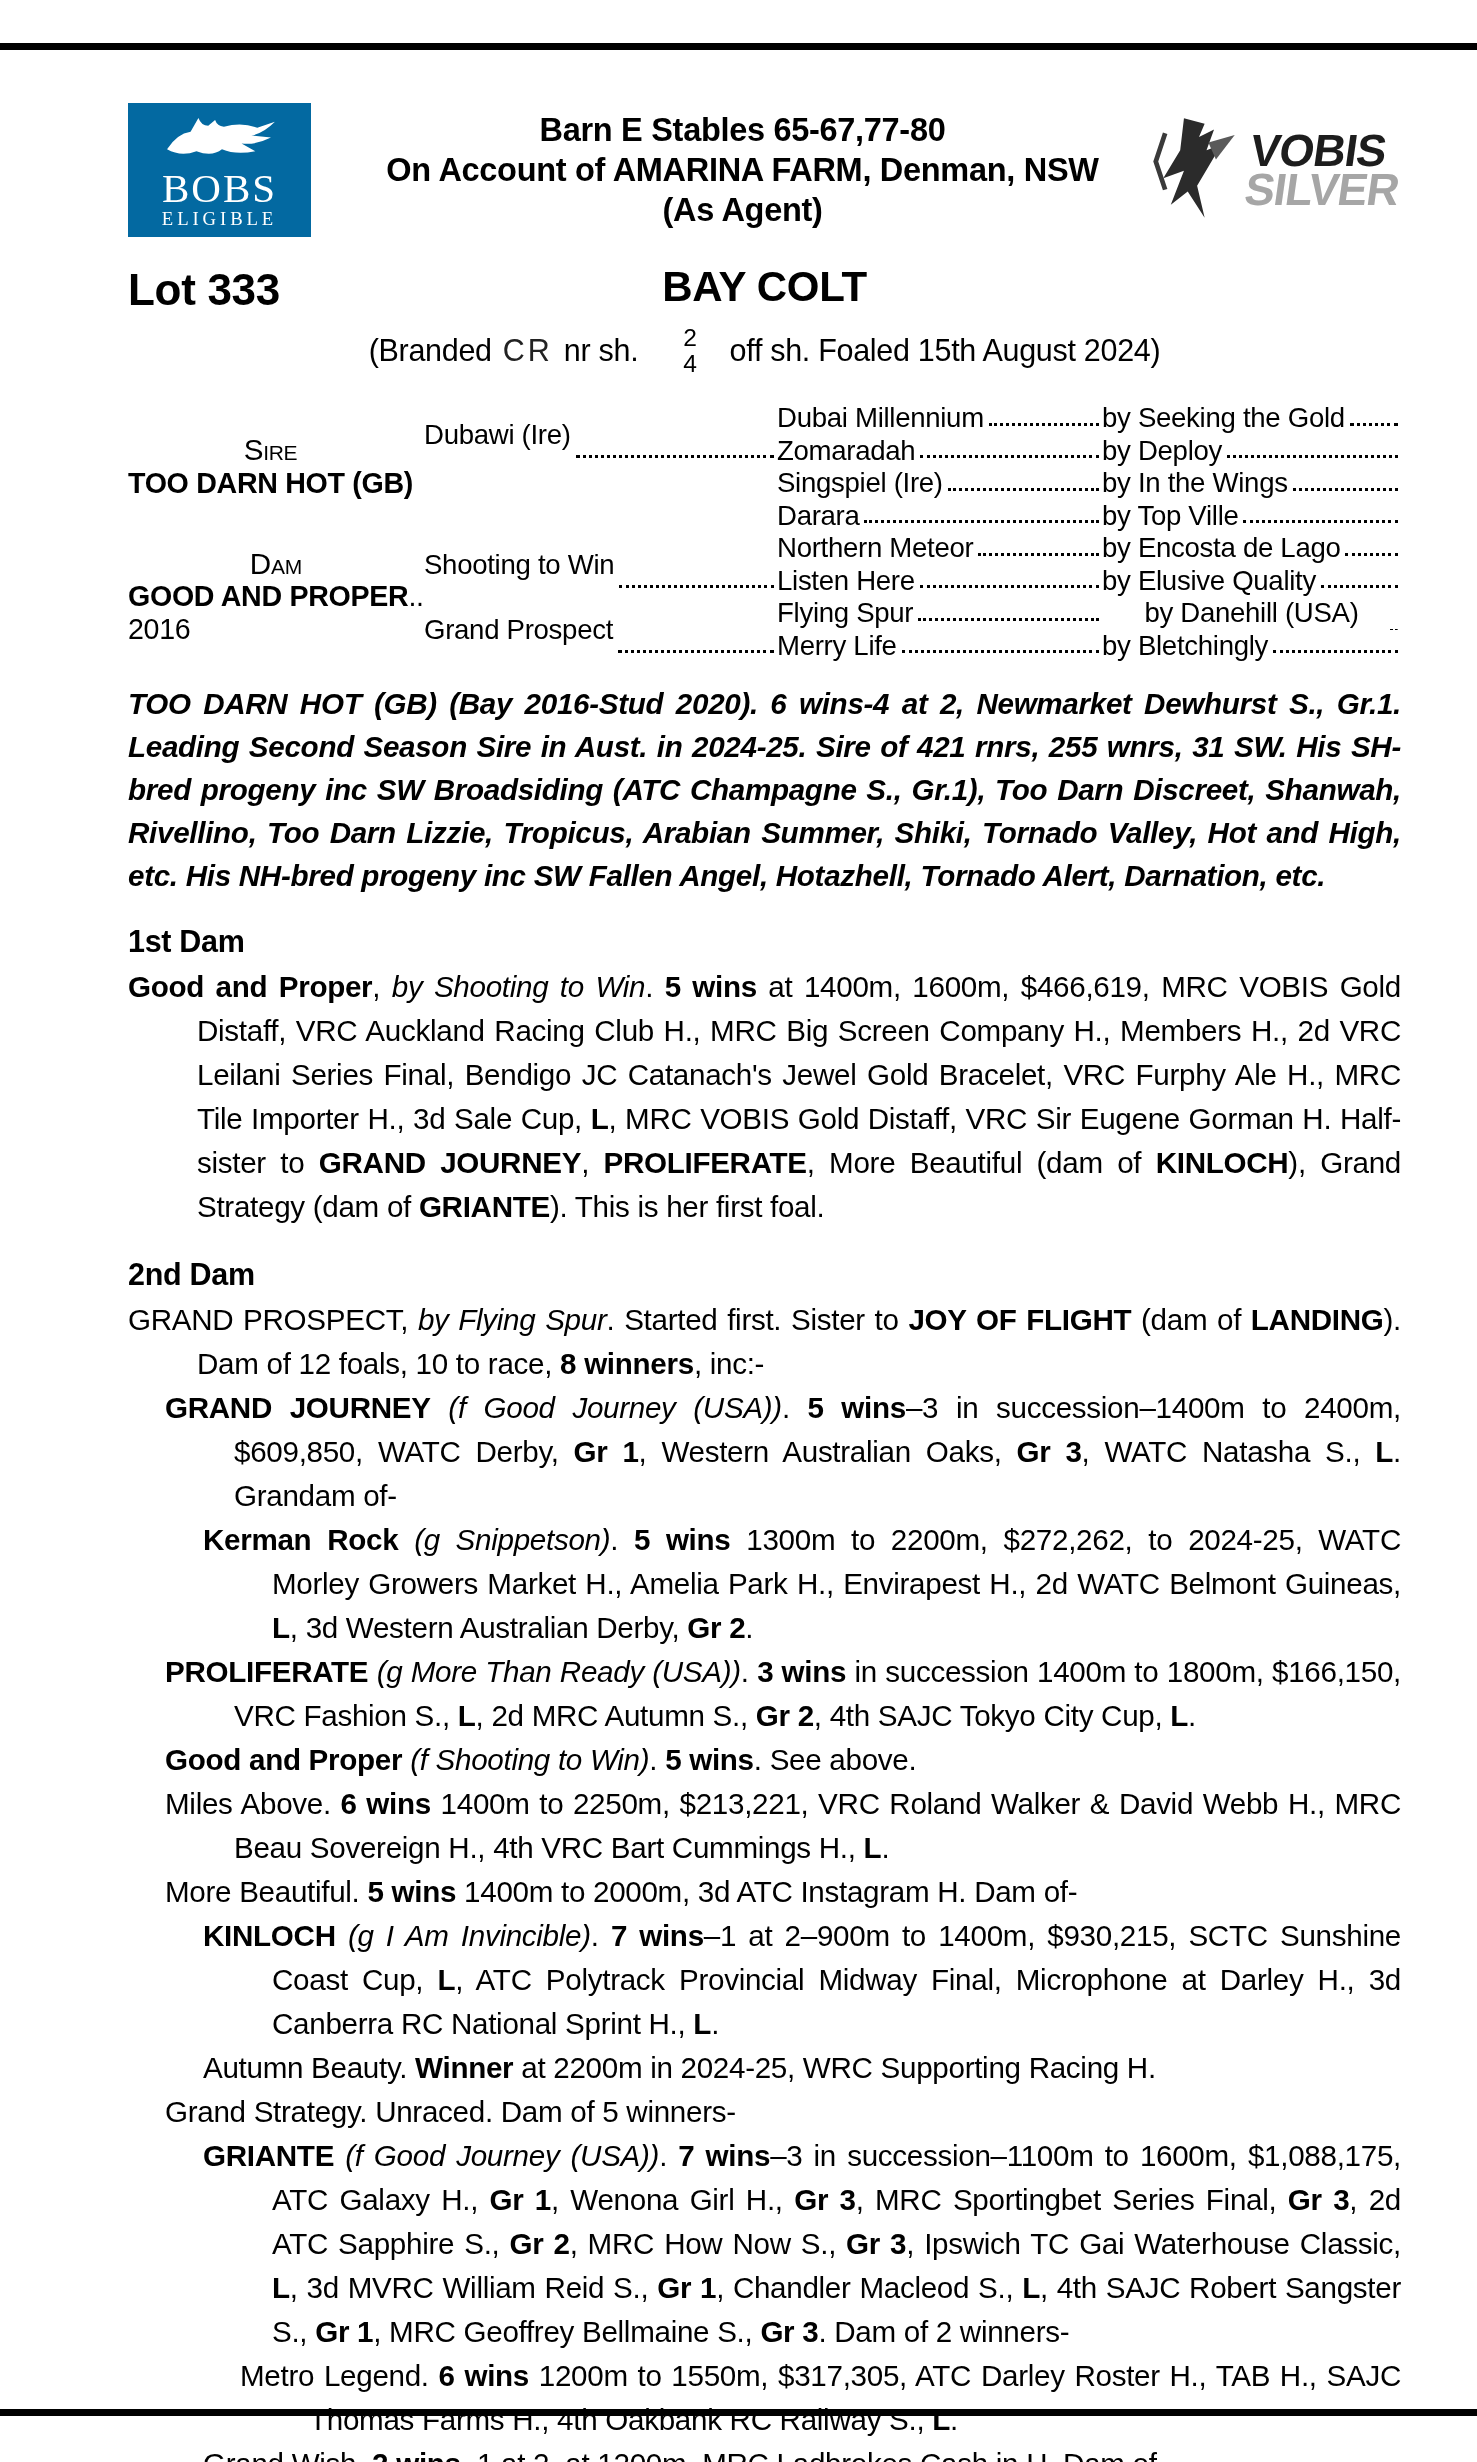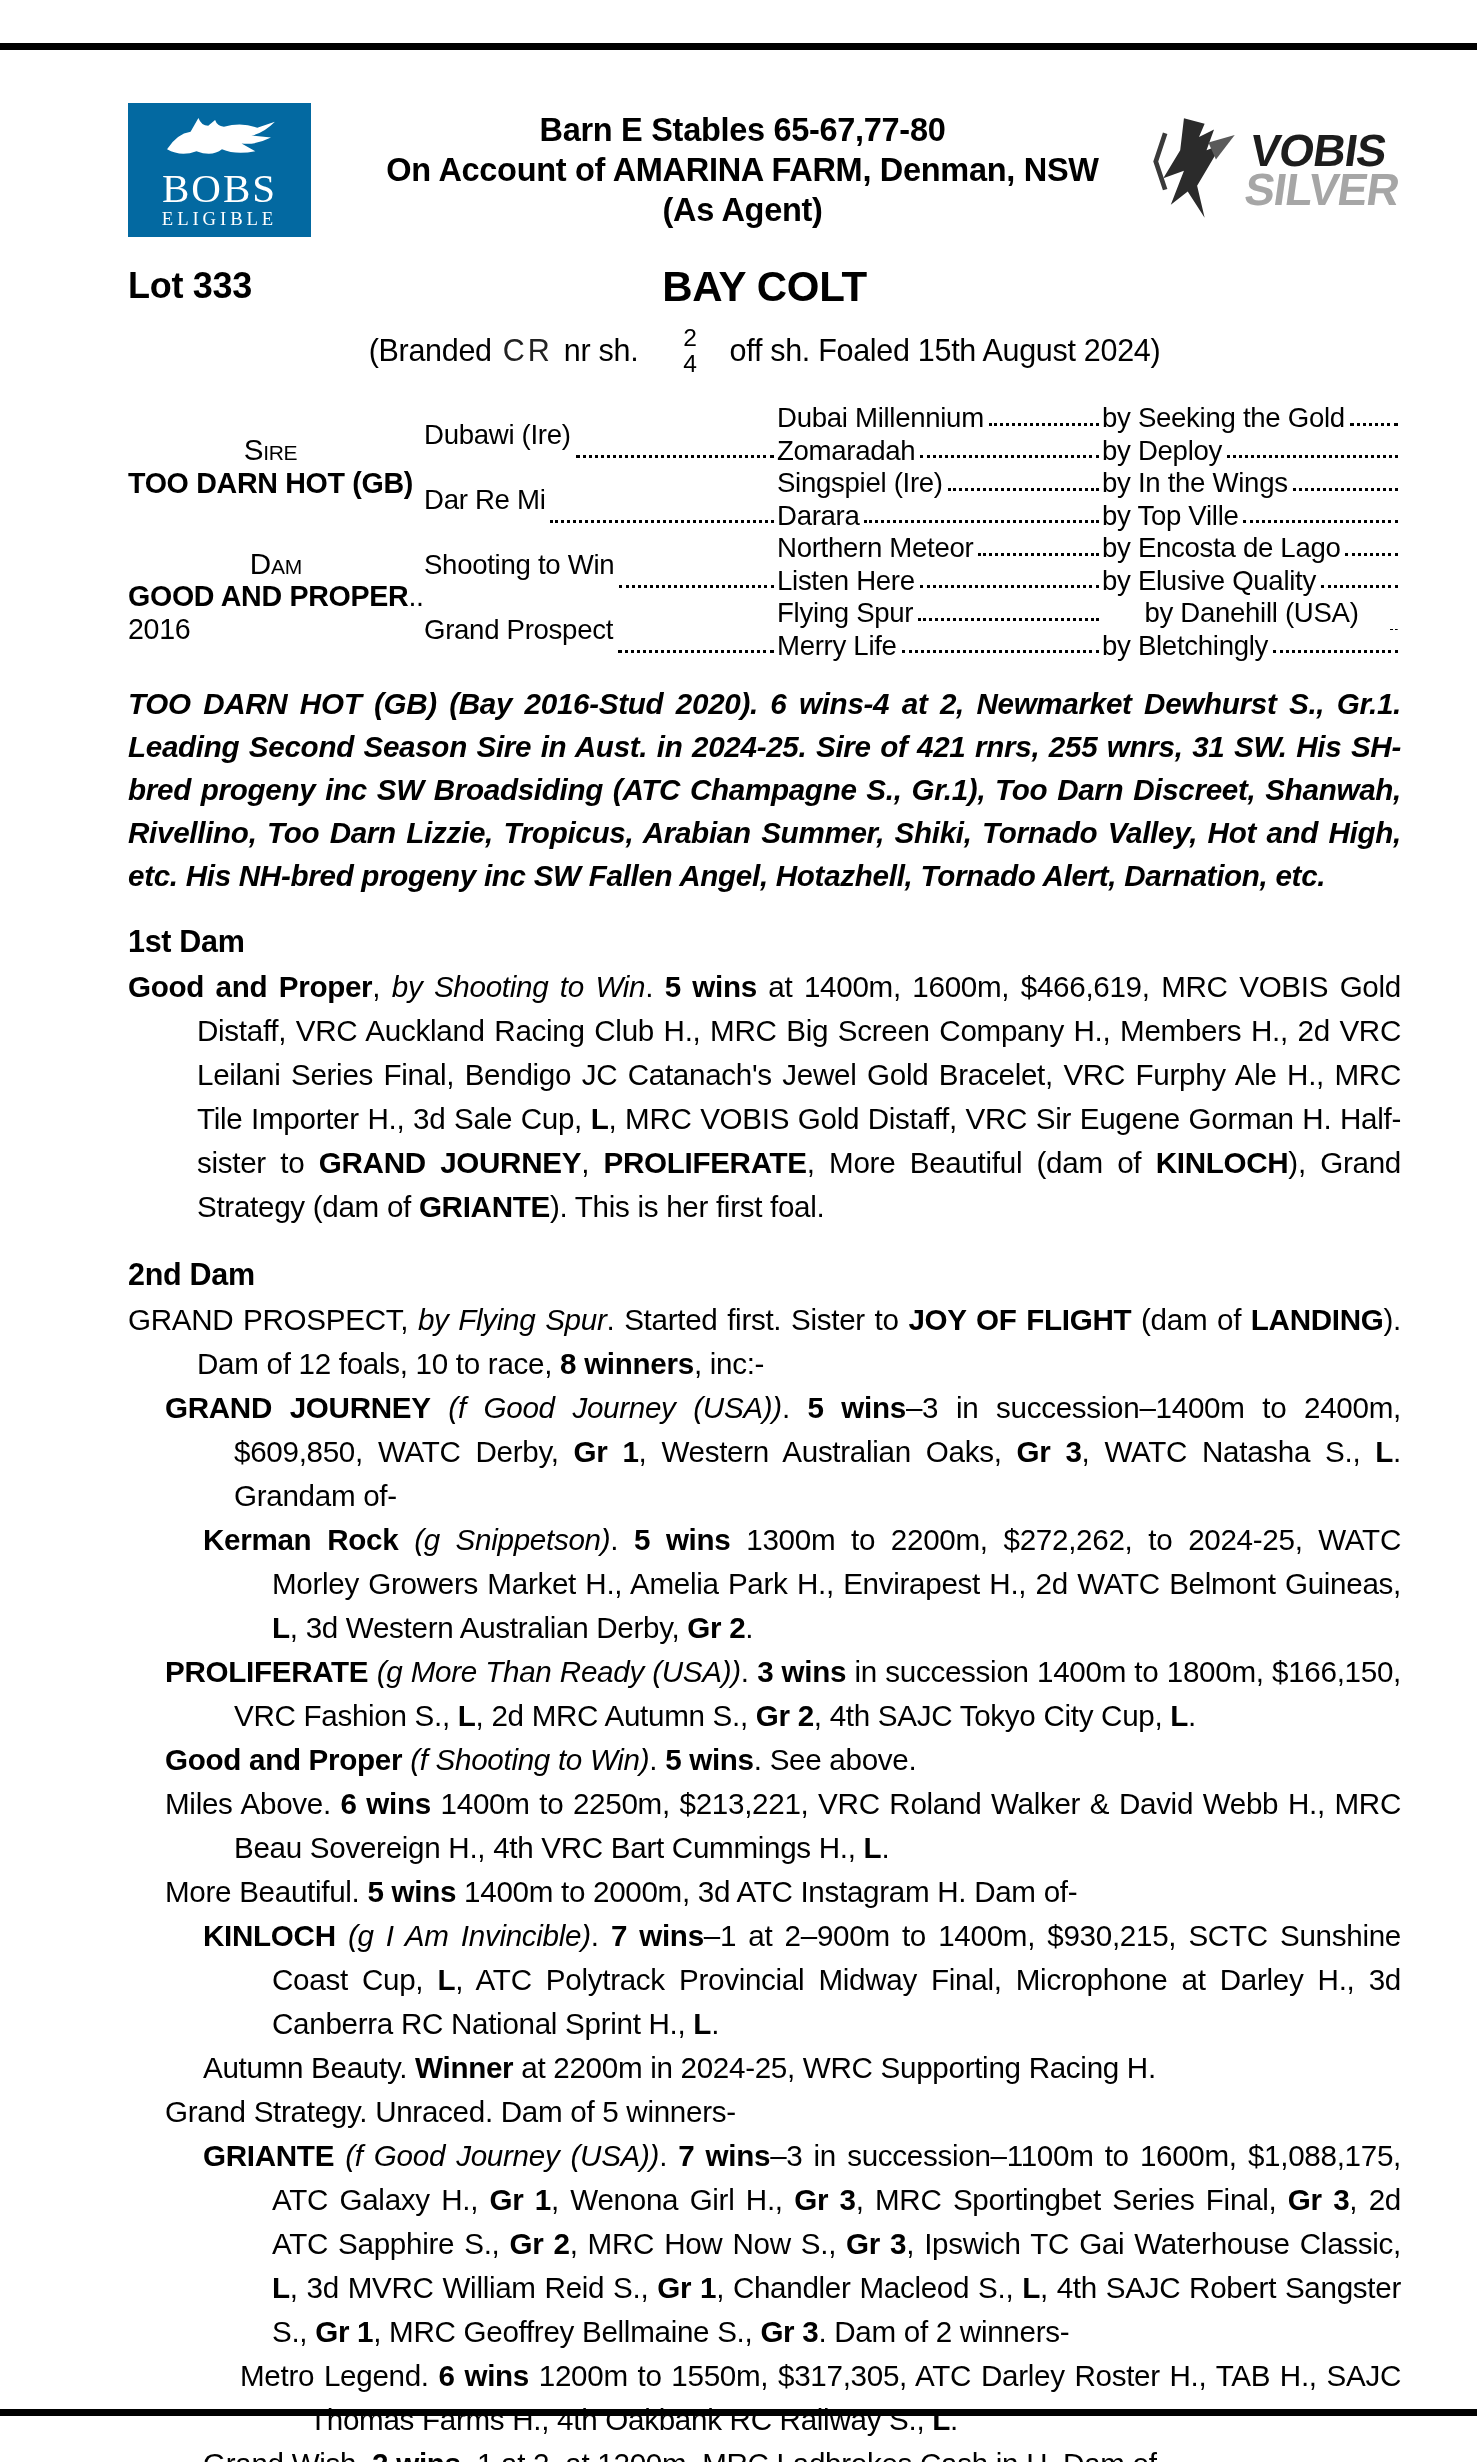--- a/index.html
+++ b/index.html
@@ -23,21 +23,21 @@
   .bobs-line2 { font-family:"Liberation Serif", serif; font-size:18.7px; letter-spacing:3.9px; line-height:21.7px; }
   .consignor { text-align:center; font-weight:bold; font-size:32.5px; line-height:40px; }
   .vobis { display:flex; align-items:center; justify-content:flex-end; }
   .vobis svg { width:94px; height:128px; flex:0 0 auto; }
   .vobis-text { transform:skewX(-8deg); font-weight:bold; line-height:39px; margin-left:2px; }
   .vobis-line1 { font-size:45px; color:#1d1d1d; letter-spacing:-1px; }
   .vobis-line2 { font-size:45px; color:#a6a6a6; letter-spacing:-1px; }
 
   
   .lot-row { position:relative; margin-top:25.6px; height:49px; }
-  .lot { position:absolute; left:0; top:2px; font-weight:bold; font-size:36px; }
+  .lot { position:absolute; left:0; top:2px; font-weight:bold; font-size:44px; }
   .colt-title { text-align:center; font-weight:bold; font-size:42px; }
   .brand-row { display:flex; justify-content:center; align-items:center; font-size:30.5px; margin-top:13.8px; }
   .brand-mark { letter-spacing:3px; margin:0 11px; color:#222; }
   .brand-mid { margin-right:5.9px; }
   .fraction { display:inline-flex; flex-direction:column; align-items:center; font-size:24.6px;
               line-height:25.6px; margin:0 33px 0 39px; }
 
   
   .ped { display:grid; grid-template-columns:296px 353px 325px 299px; grid-auto-rows:32.5px; margin-top:25.6px; }
   .pp-block { grid-column:1; display:flex; flex-direction:column; justify-content:center; }
@@ -134,24 +134,20 @@
     <div class="pp-block" style="grid-row:5/9;">
       <div class="pp-inner">
         <div class="pp-label">Dam</div>
         <div class="pp-name"><span>GOOD AND PROPER</span><span class="pp-dots">..</span></div>
         <div class="pp-year">2016</div>
       </div>
     </div>
 
     <div class="cell parent p-r12">
         <span class="txt">Dubawi (Ire)</span>
-        <span class="leader"></span>
-      </div>
-    <div class="cell parent p-r34">
-        <span class="txt">Dar Re Mi</span>
         <span class="leader"></span>
       </div>
     <div class="cell parent p-r56">
         <span class="txt">Shooting to Win</span>
         <span class="leader"></span>
       </div>
     <div class="cell parent p-r78">
         <span class="txt">Grand Prospect</span>
         <span class="leader"></span>
       </div>

